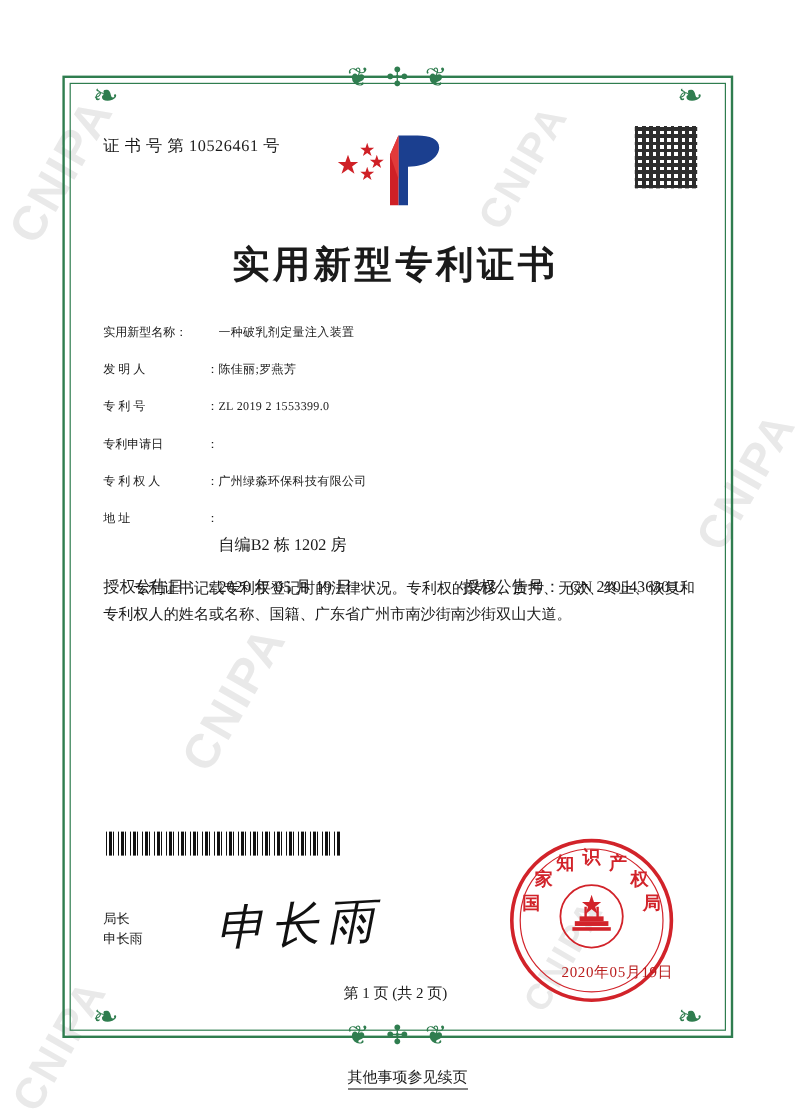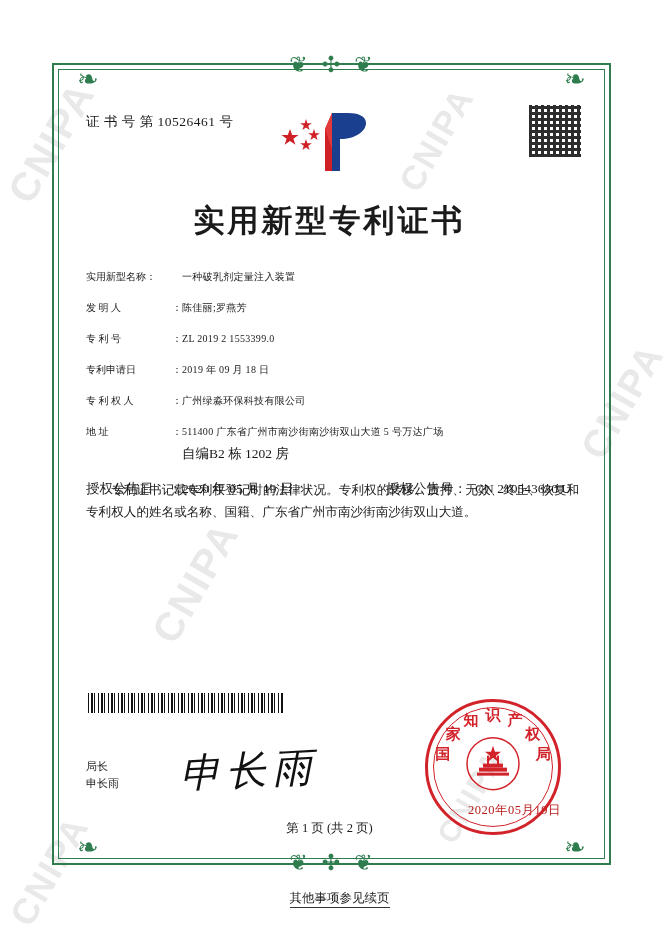--- a/index.html
+++ b/index.html
@@ -385,37 +385,35 @@
           <span>：</span>
       </div>
       <div class="field-value">ZL 2019 2 1553399.0</div>
     </div>
 
     <div class="field-row">
       <div class="field-label">
         <span>专利申请日</span>
           <span>：</span>
       </div>
-      <div class="field-value">2019 年 09 月 18 日</div>
     </div>
 
     <div class="field-row">
       <div class="field-label">
         <span>专 利 权 人</span>
           <span>：</span>
       </div>
       <div class="field-value">广州绿淼环保科技有限公司</div>
     </div>
 
     <div class="field-row">
       <div class="field-label">
         <span>地 址</span>
           <span>：</span>
       </div>
-      <div class="field-value">511400 广东省广州市南沙街南沙街双山大道 5 号万达广场</div>
     </div>
     <div class="field-value-2">自编B2 栋 1202 房</div>
 
     <div class="two-col">
       <div class="left">
         <div class="lbl-pub">
           <span>授权公告日</span>
             <span>：</span>
         </div>
         <div>2020 年 05 月 19 日</div>

